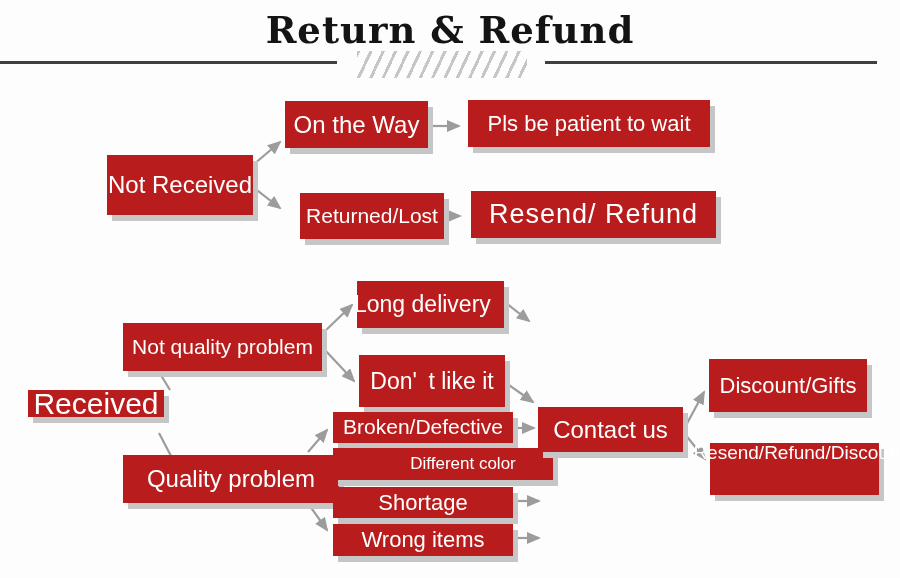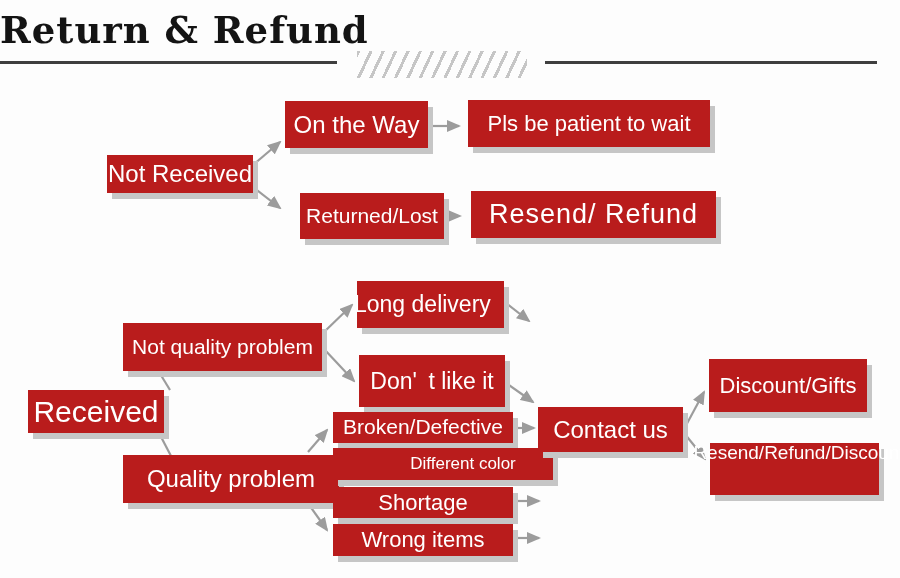--- a/index.html
+++ b/index.html
@@ -1,18 +1,18 @@
 <!DOCTYPE html>
 <html><head>
 <meta charset="utf-8">
 <style>
   html,body{margin:0;padding:0;background:#ffffff;}
   .canvas{position:relative;width:900px;height:578px;background:#fdfdfd;overflow:hidden;
           font-family:"Liberation Sans","DejaVu Sans",sans-serif;}
-  .title{position:absolute;left:0;right:0;top:8px;
+  .title{position:absolute;left:0;right:0;top:8px;text-align:center;
          font-family:"DejaVu Serif","Liberation Serif",serif;font-weight:bold;
          font-size:37px;letter-spacing:1px;color:#141414;}
   .rule{position:absolute;top:61px;height:3px;background:#3f3f3f;}
   .rule-left{left:0;width:337px;}
   .rule-right{left:545px;width:332px;}
   .hatch{position:absolute;left:357px;top:51px;width:170px;height:27px;
          background:repeating-linear-gradient(115deg,#c6c6c6 0 3px,transparent 3px 11.2px);}
   .overlay{position:absolute;left:0;top:0;pointer-events:none;}
   .node{position:absolute;background:#b91c1c;color:#ffffff;
         display:flex;align-items:center;justify-content:center;
@@ -58,31 +58,31 @@
       <line x1="307" y1="502" x2="327" y2="530" marker-end="url(#ah)"></line>
       <line x1="514" y1="428" x2="534" y2="428" marker-end="url(#ah)"></line>
       <line x1="516" y1="464" x2="539" y2="464" marker-end="url(#ah)"></line>
       <line x1="516" y1="501" x2="539" y2="501" marker-end="url(#ah)"></line>
       <line x1="516" y1="538" x2="539" y2="538" marker-end="url(#ah)"></line>
       <line x1="684" y1="429" x2="704" y2="392" marker-end="url(#ah)"></line>
       <line x1="684" y1="433" x2="705" y2="459" marker-end="url(#ah)"></line>
     </g>
   </svg>
 
-  <div class="node" style="left:107px;top:155px;width:146px;height:38px;font-size:24px;">Not Received</div>
+  <div class="node" style="left:107px;top:155px;width:146px;height:60px;font-size:24px;">Not Received</div>
 
   <div class="node" style="left:285px;top:101px;width:143px;height:47px;font-size:24px;">On the Way</div>
 
   <div class="node" style="left:468px;top:100px;width:242px;height:47px;font-size:22px;">Pls be patient to wait</div>
 
   <div class="node" style="left:300px;top:193px;width:144px;height:46px;font-size:21px;">Returned/Lost</div>
 
   <div class="node" style="left:471px;top:191px;width:245px;height:47px;font-size:27px;letter-spacing:1px;">Resend/ Refund</div>
 
-  <div class="node" style="left:28px;top:390px;width:136px;height:43px;font-size:30px;">Received</div>
+  <div class="node" style="left:28px;top:390px;width:136px;height:27px;font-size:30px;">Received</div>
 
   <div class="node" style="left:123px;top:323px;width:199px;height:48px;font-size:21px;">Not quality problem</div>
 
   <div class="node align-left clip" style="left:357px;top:281px;width:147px;height:47px;font-size:23px;">Long delivery</div>
 
   <div class="node" style="left:359px;top:355px;width:146px;height:52px;font-size:23px;">Don' t like it</div>
 
   <div class="node" style="left:123px;top:455px;width:216px;height:48px;font-size:24px;">Quality problem</div>
 
   <div class="node" style="left:333px;top:412px;width:180px;height:31px;font-size:21px;">Broken/Defective</div>

